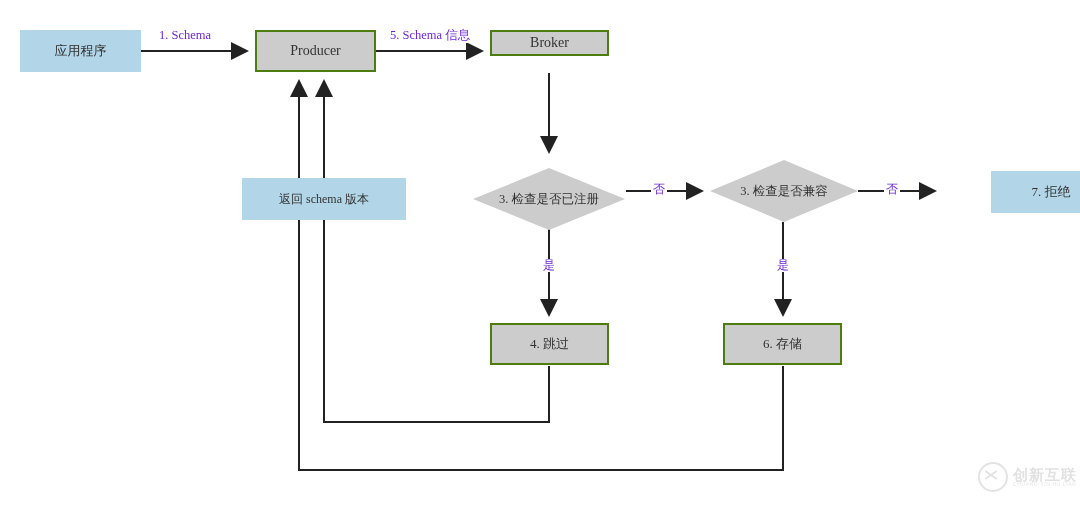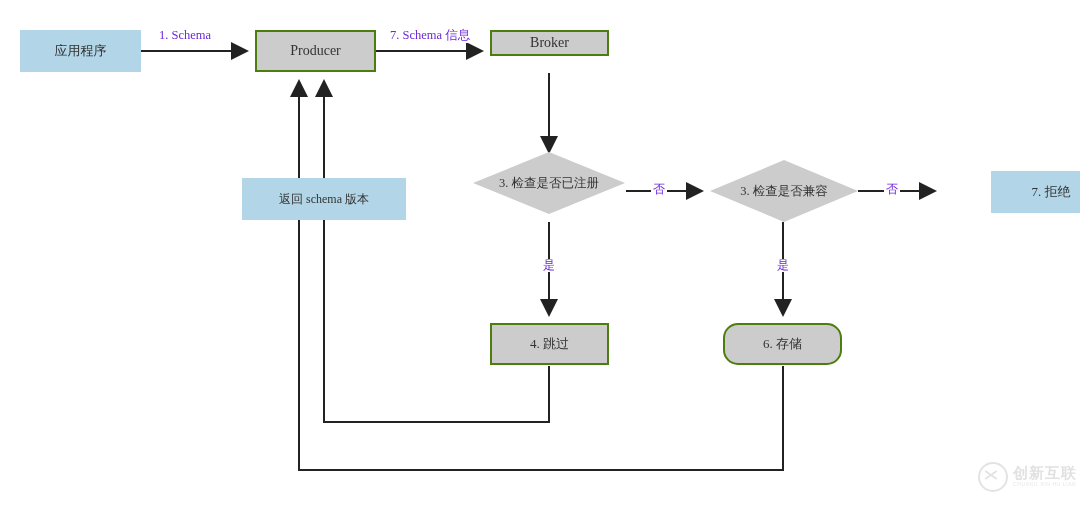--- a/index.html
+++ b/index.html
@@ -105,21 +105,21 @@
     height: 2px;
     background: #c8c8c8;
     transform: rotate(-35deg);
   }
   .wm-text {
     display: flex;
     flex-direction: column;
     line-height: 1.0;
   }
   .wm-cn {
-    font-family: Liberation Mono, monospace;
+    font-family: Liberation Sans, sans-serif;
     font-size: 15px;
     font-weight: bold;
     color: #c4c4c4;
     letter-spacing: 1px;
     text-align: center;
   }
   .wm-en {
     font-family: "Liberation Sans", sans-serif;
     font-size: 5px;
     color: #cdcdcd;
@@ -168,49 +168,49 @@
   </div>
 
   <div class="node box gray" style="left:490px; top:30px; width:119px; height:26px; font-size:14px;">
     <span>Broker</span>
   </div>
 
   <div class="node blue" style="left:242px; top:178px; width:164px; height:42px; font-size:12px;">
     <span>返回 schema 版本</span>
   </div>
 
-  <div class="node diamond" style="left:473px; top:152px; width:152px; height:62px; font-size:12.5px;">
+  <div class="node diamond" style="left:473px; top:168px; width:152px; height:62px; font-size:12.5px;">
     <svg class="dshape" viewBox="0 0 152 62" preserveAspectRatio="none">
       <polygon points="76,0 152,31 76,62 0,31" fill="#cccccc"></polygon>
     </svg>
     <span class="dtext" style="width:112px;">3. 检查是否已注册</span>
   </div>
 
   <div class="node diamond" style="left:710px; top:160px; width:148px; height:62px; font-size:12.5px;">
     <svg class="dshape" viewBox="0 0 148 62" preserveAspectRatio="none">
       <polygon points="74,0 148,31 74,62 0,31" fill="#cccccc"></polygon>
     </svg>
     <span class="dtext" style="width:106px;">3. 检查是否兼容</span>
   </div>
 
   <div class="node box gray" style="left:490px; top:323px; width:119px; height:42px; font-size:13px;">
     <span>4. 跳过</span>
   </div>
 
-  <div class="node box gray" style="left:723px; top:323px; width:119px; height:42px; font-size:13px;border-radius:15px;">
+  <div class="node box gray" style="left:723px; top:323px; width:119px; height:42px; font-size:13px;">
     <span>6. 存储</span>
   </div>
 
   <div class="node blue" style="left:943px; top:171px; width:120px; height:42px; font-size:13px;margin-left:48px;">
     <span>7. 拒绝</span>
   </div>
 
   <div class="edge-label" style="left:157px; top:29px; font-size:12.5px;">1. Schema</div>
 
-  <div class="edge-label" style="left:388px; top:29px; font-size:12.5px;">7. Schema 信息</div>
+  <div class="edge-label" style="left:388px; top:29px; font-size:12.5px;">5. Schema 信息</div>
 
   <div class="edge-label" style="left:651px; top:183px; font-size:12px;">否</div>
 
   <div class="edge-label" style="left:541px; top:259px; font-size:12px;">是</div>
 
   <div class="edge-label" style="left:884px; top:183px; font-size:12px;">否</div>
 
   <div class="edge-label" style="left:775px; top:259px; font-size:12px;">是</div>
 
   <div class="wm" style="left:978px; top:462px;">

